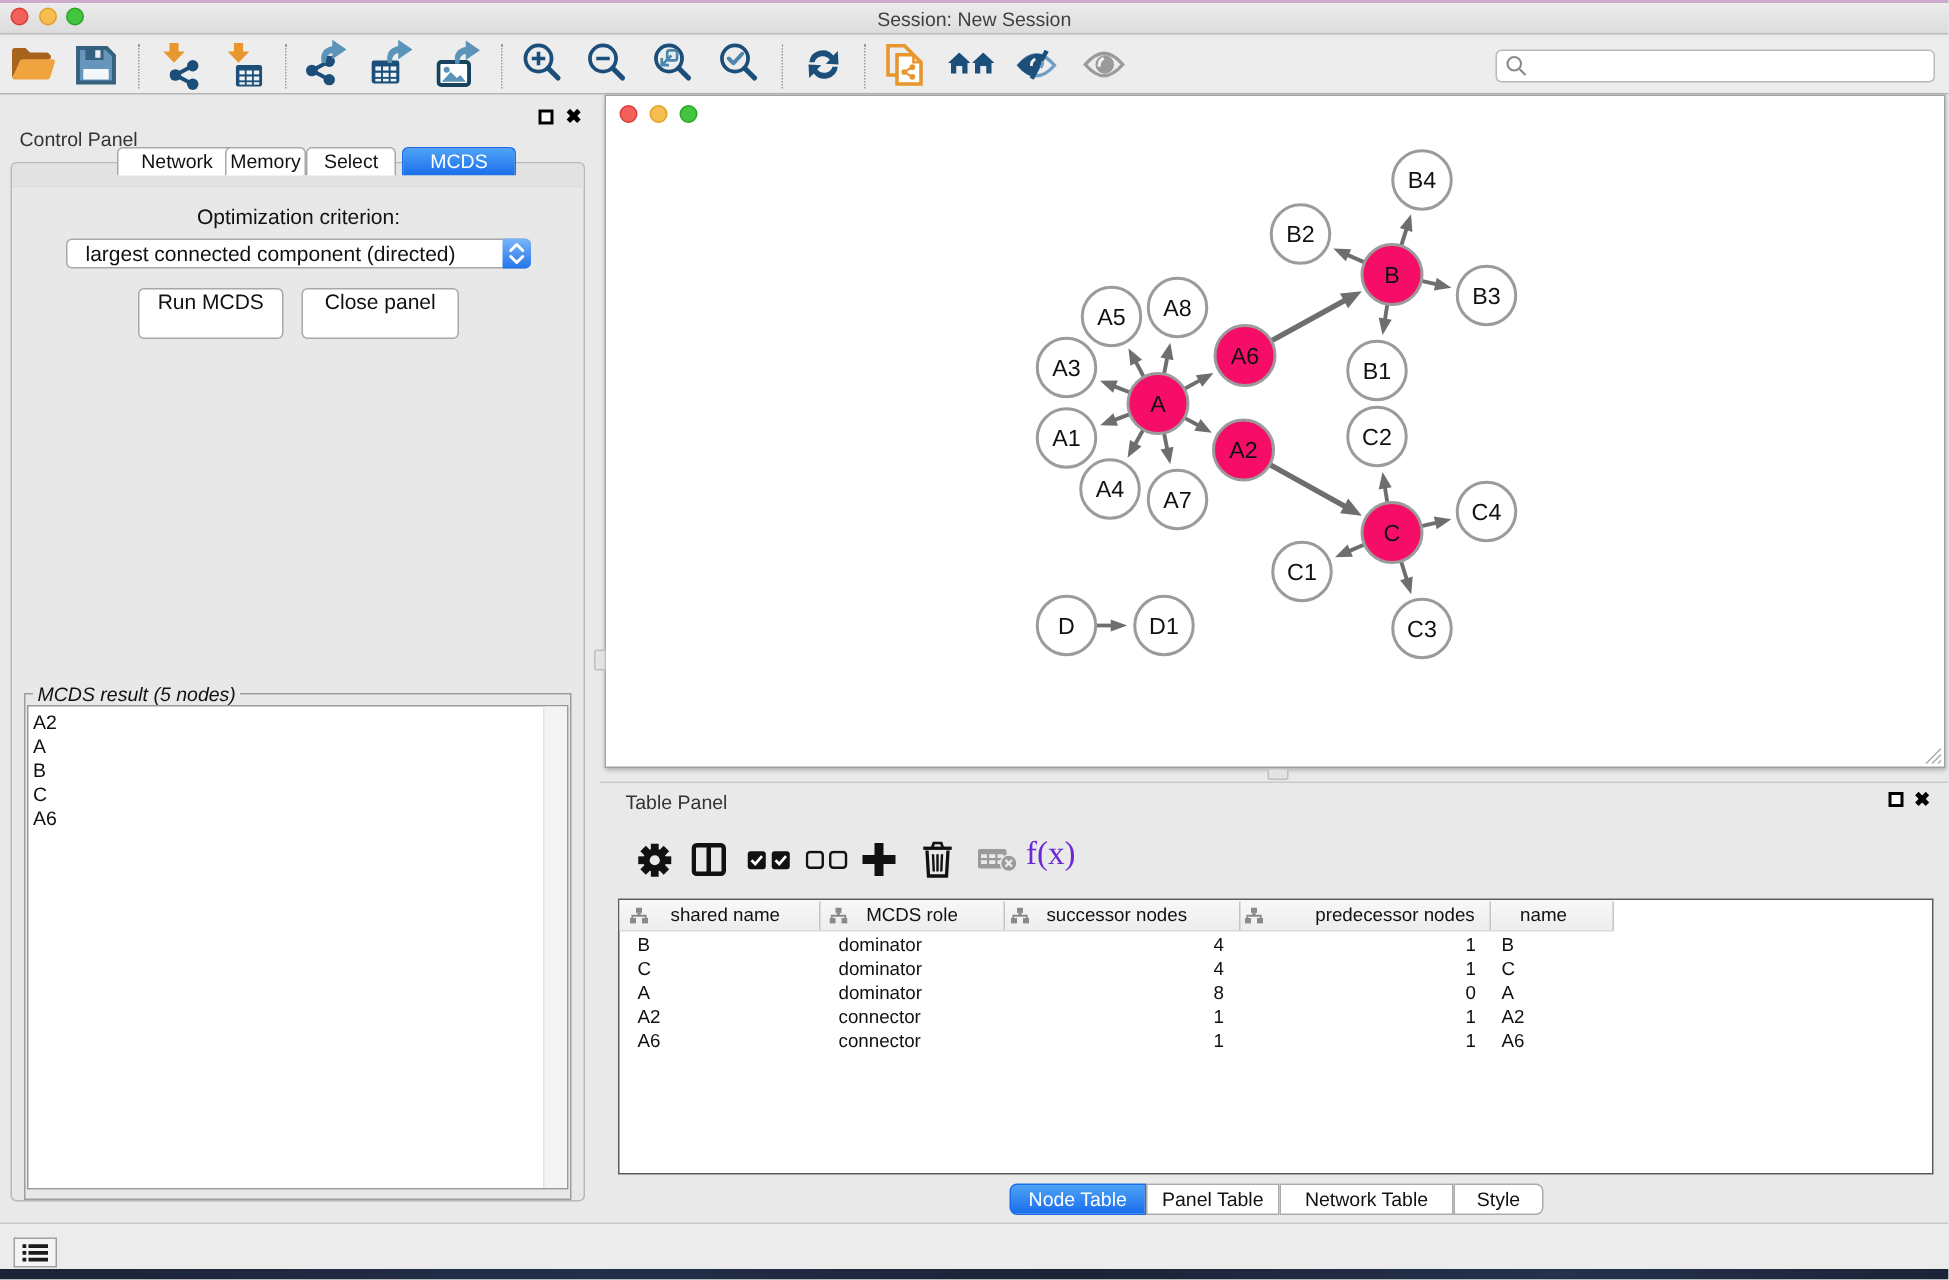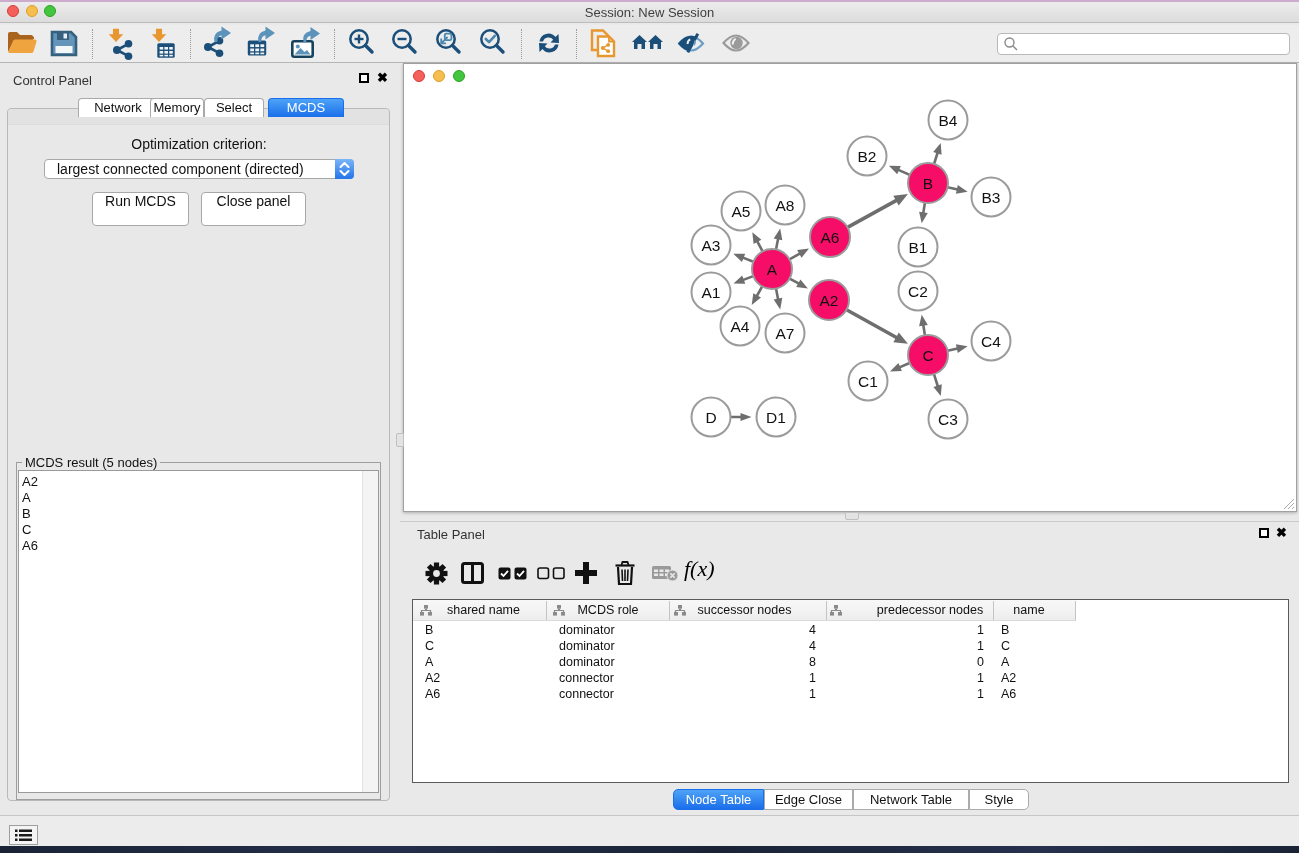--- a/index.html
+++ b/index.html
@@ -11,33 +11,33 @@
 #deskTop { left:0; top:0; width:1299px; height:2px; background:#cdabcd; }
 #titlebar { left:0; top:2px; width:1299px; height:21px;
   background:linear-gradient(#ececec,#dcdcdc); border-bottom:1px solid #bcbcbc;
   font-size:13px; color:#3f3f3f; text-align:center; line-height:21px; }
 .tl { width:12px; height:12px; border-radius:50%; top:5px; }
 #tb { left:0; top:25px; width:1299px; height:38px; background:#ededed; border-bottom:1px solid #b5b5b5; }
 .tsep { top:4px; width:1px; height:30px; border-left:1px dotted #9a9a9a; }
 #search { left:997px; top:8px; width:293px; height:22px; background:#fff; border:1px solid #b9b9b9; border-radius:4px; }
 
 
-#cp-title { left:13px; top:73px; font-size:13px; color:#333; }
+#cp-title { left:13px; top:85px; font-size:13px; color:#333; }
 .sqbtn { width:10px; height:10px; border:2px solid #000; background:#fff; }
 .xbtn { font-size:13px; font-weight:bold; color:#000; }
 #cp-box { left:7px; top:108px; width:383px; height:693px; background:#e8e8e8; border:1px solid #b9b9b9; border-radius:4px; }
 .tab { top:98px; height:19px; background:#fff; border:1px solid #a9a9a9; border-bottom:none;
   border-radius:4px 4px 0 0; font-size:13px; color:#111; text-align:center; line-height:18px; }
 .tab.active { background:linear-gradient(#4ea3f7,#1a6eea); color:#fff; border-color:#1a6eea; }
 #optlabel { left:0px; top:136px; width:398px; text-align:center; font-size:14px; color:#111; }
 #dropdown { left:44px; top:159px; width:310px; height:20px; background:#fff; border:1px solid #a8a8a8; border-radius:4px; font-size:14px; color:#111; line-height:18px; padding-left:12px; }
 #dropbtn { left:335px; top:159px; width:19px; height:20px; border-radius:0 4px 4px 0; background:linear-gradient(#7ab5f7,#2474ea); }
 .btn { top:192px; height:34px; background:#fff; border:1px solid #a8a8a8; border-radius:4px; font-size:14px; color:#111; text-align:center; line-height:16px; }
 #fieldset { left:16px; top:462px; width:365px; height:338px; border:1px solid #9e9e9e; }
-#fs-label { left:22px; top:455px; background:#e8e8e8; padding:0 3px; font-size:13px; color:#111; }
+#fs-label { left:22px; top:455px; background:#e8e8e8; padding:0 3px; font-size:13px; color:#111;font-style:italic; }
 #listbox { left:18px; top:470px; width:361px; height:323px; background:#fff; border:1px solid #9a9a9a; }
 #listscroll { left:362px; top:471px; width:16px; height:321px; background:#f4f4f4; border-left:1px solid #e2e2e2; }
 .li { left:22px; font-size:13px; color:#111; }
 
 
 #nw { left:403px; top:63px; width:894px; height:449px; background:#fff; border:1px solid #a0a0a0; box-shadow:0 1px 3px rgba(0,0,0,0.25); }
 #nw-title { left:0; top:0; width:100%; height:23px; background:linear-gradient(#efefef,#d8d8d8); border-bottom:1px solid #ababab; font-size:13px; color:#333; text-align:center; line-height:23px; }
 #grip { right:1px; bottom:1px; width:14px; height:14px; }
 #handleL { left:396px; top:433px; width:8px; height:14px; background:#e3e3e3; border:1px solid #c0c0c0; border-radius:2px 0 0 2px; }
 #handleB { left:845px; top:512px; width:14px; height:8px; background:#e3e3e3; border:1px solid #c0c0c0; border-radius:0 0 2px 2px; }
@@ -402,21 +402,21 @@
           <rect x="3" y="4.5" width="4" height="2.5"></rect>
           <rect x="8.5" y="4.5" width="4" height="2.5"></rect>
           <rect x="14" y="4.5" width="4" height="2.5"></rect>
           <rect x="3" y="8.5" width="4" height="2.5"></rect>
           <rect x="8.5" y="8.5" width="4" height="2.5"></rect>
           <rect x="14" y="8.5" width="4" height="2.5"></rect>
         </g>
 <circle cx="21.5" cy="10.5" r="5.5" fill="#9a9a9a" stroke="#e9e9e9" stroke-width="1"></circle>
         <path d="M19.3 8.3 L23.7 12.7 M23.7 8.3 L19.3 12.7" stroke="#e9e9e9" stroke-width="1.6"></path>
       </svg>
-<div class="abs" style="left:272px;top:4px;font-family:'Liberation Serif',serif;font-style:italic;font-size:22px;color:#000000;">f(x)</div>
+<div class="abs" style="left:272px;top:4px;font-family:'Liberation Serif',serif;font-size:22px;color:#6d28d9;">f(x)</div>
   </div>
   <div class="abs" id="tbl">
     <div class="abs" id="tbl-head"></div>
 <div class="abs hsep" style="left:133px"></div>
 <div class="abs hsep" style="left:256px"></div>
 <div class="abs hsep" style="left:413px"></div>
 <div class="abs hsep" style="left:580px"></div>
 <div class="abs hsep" style="left:662px"></div>
 <svg class="abs" style="left:7px;top:5px" width="12" height="11" viewBox="0 0 12 11">
         <g fill="#8a8a8a">
@@ -476,21 +476,21 @@
 <div class="abs cell" style="left:471px;top:71px;width:100px;text-align:right;">1</div>
 <div class="abs cell" style="left:588px;top:71px;">A2</div>
 <div class="abs cell" style="left:12px;top:87px;">A6</div>
 <div class="abs cell" style="left:146px;top:87px;">connector</div>
 <div class="abs cell" style="left:303px;top:87px;width:100px;text-align:right;">1</div>
 <div class="abs cell" style="left:471px;top:87px;width:100px;text-align:right;">1</div>
 <div class="abs cell" style="left:588px;top:87px;">A6</div>
   </div>
   <div class="abs" id="tabs2">
     <div class="abs tab2 active" style="left:0px;width:91px;border-radius:5px 0 0 5px;">Node Table</div>
-    <div class="abs tab2" style="left:91px;width:89px;">Edge Close</div>
+    <div class="abs tab2" style="left:91px;width:89px;">Panel Table</div>
     <div class="abs tab2" style="left:180px;width:116px;">Network Table</div>
     <div class="abs tab2" style="left:296px;width:60px;border-radius:0 5px 5px 0;">Style</div>
   </div>
 </div>
 
 <div class="abs" id="status"></div>
 <div class="abs" id="listbtn"><svg width="27" height="18" viewBox="0 0 27 18">
       <g fill="#1a1a1a">
         <rect x="5" y="3.5" width="2.5" height="2.5"></rect>
         <rect x="9" y="3.5" width="13" height="2.5"></rect>

